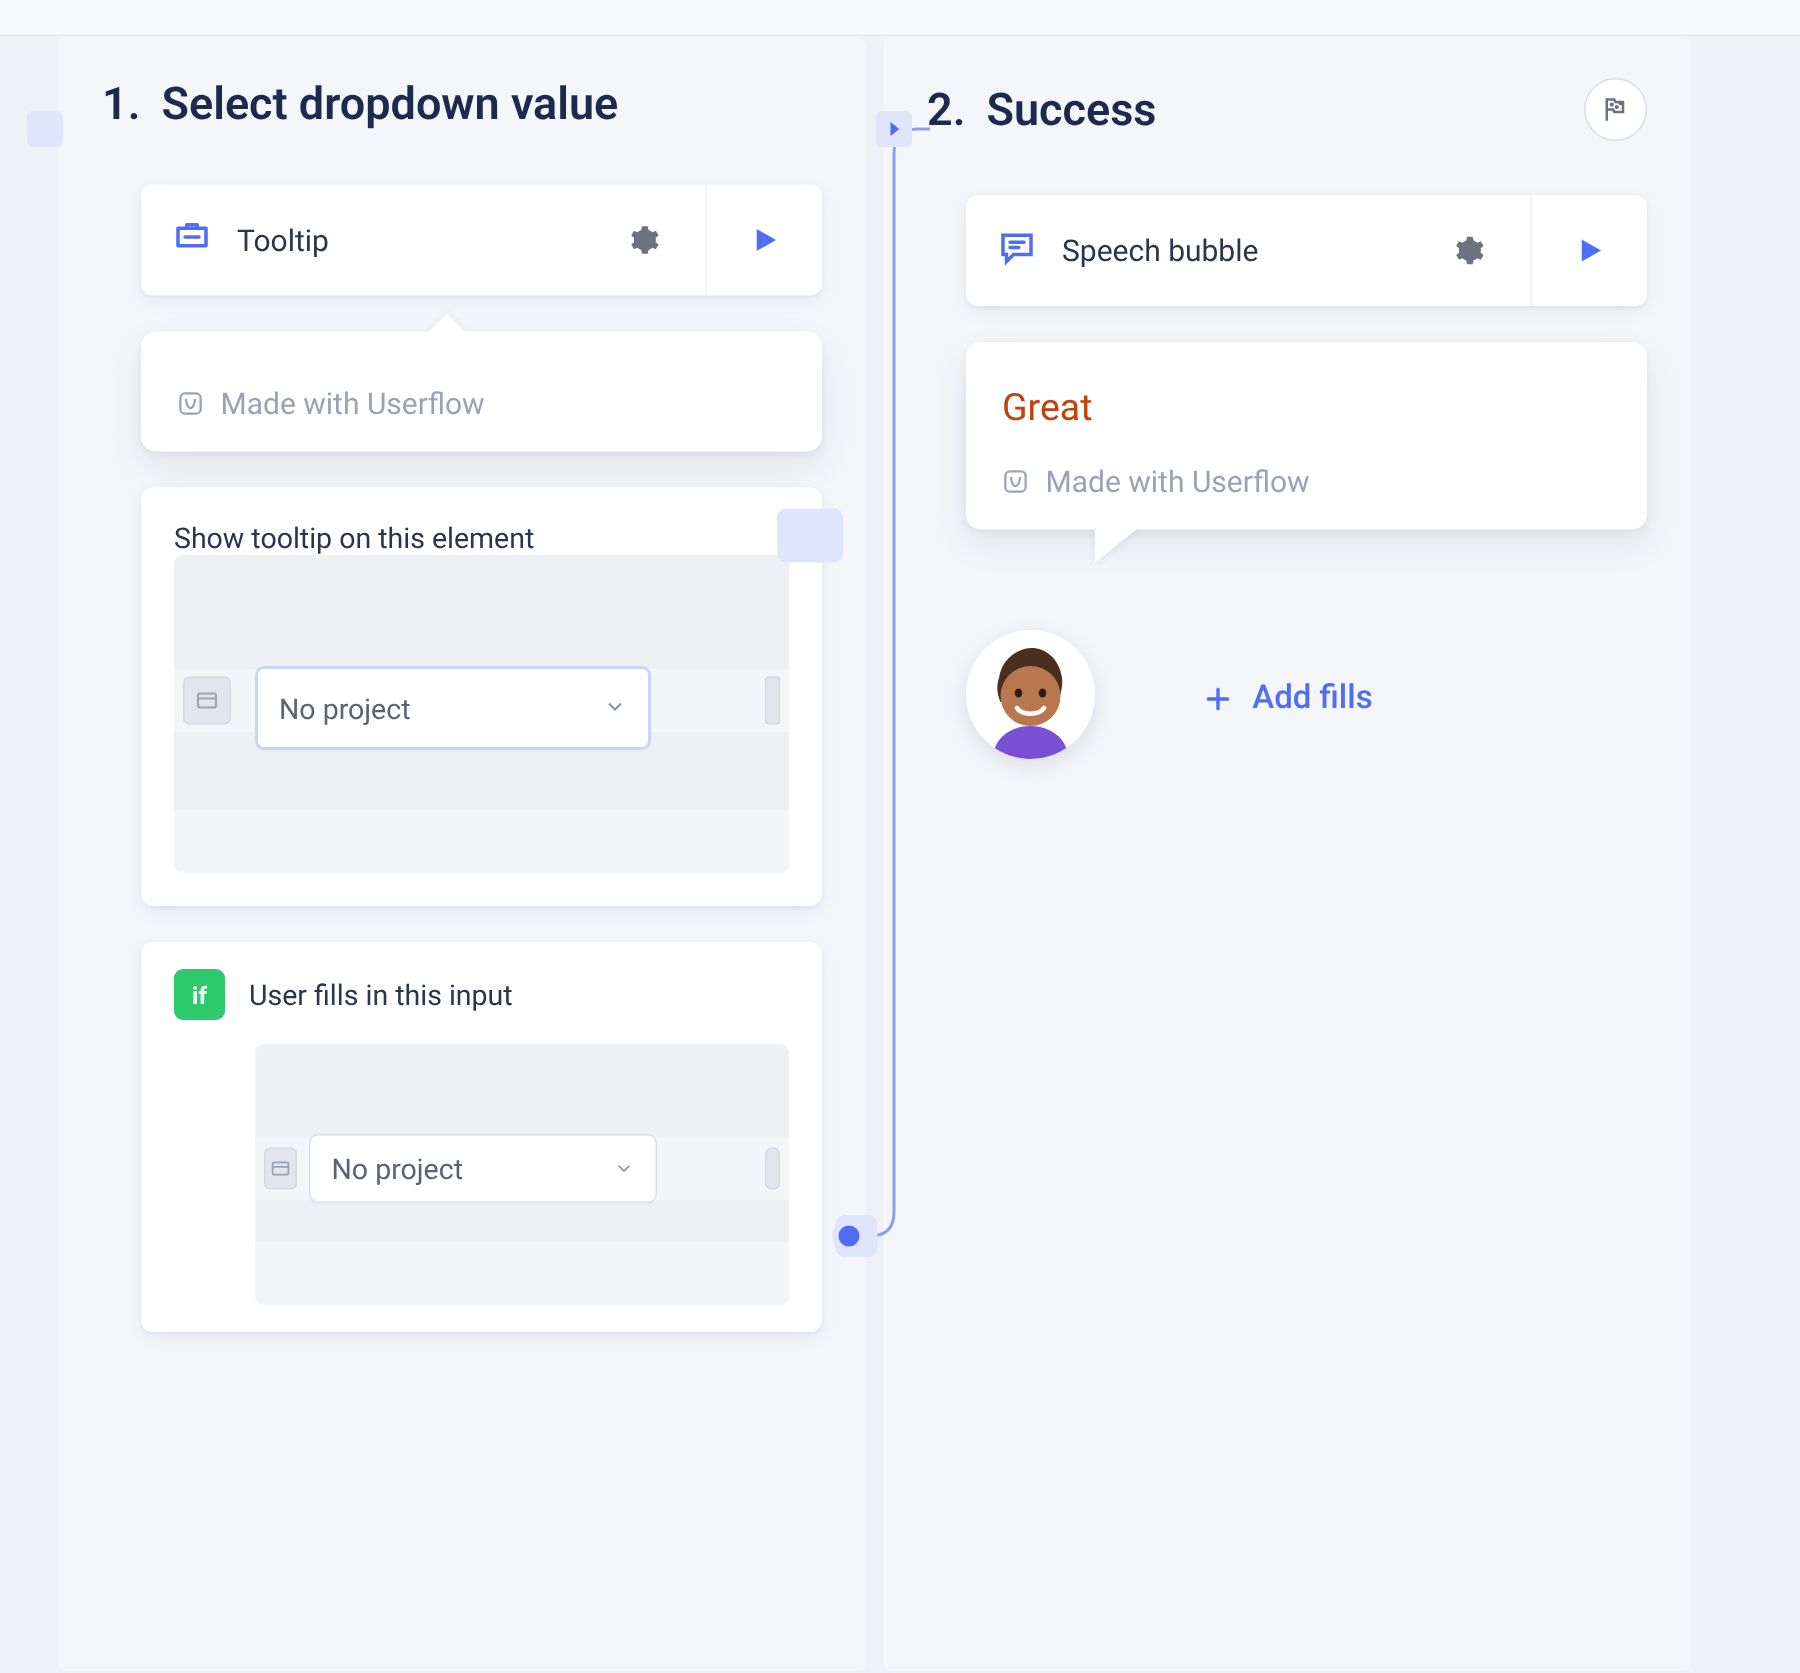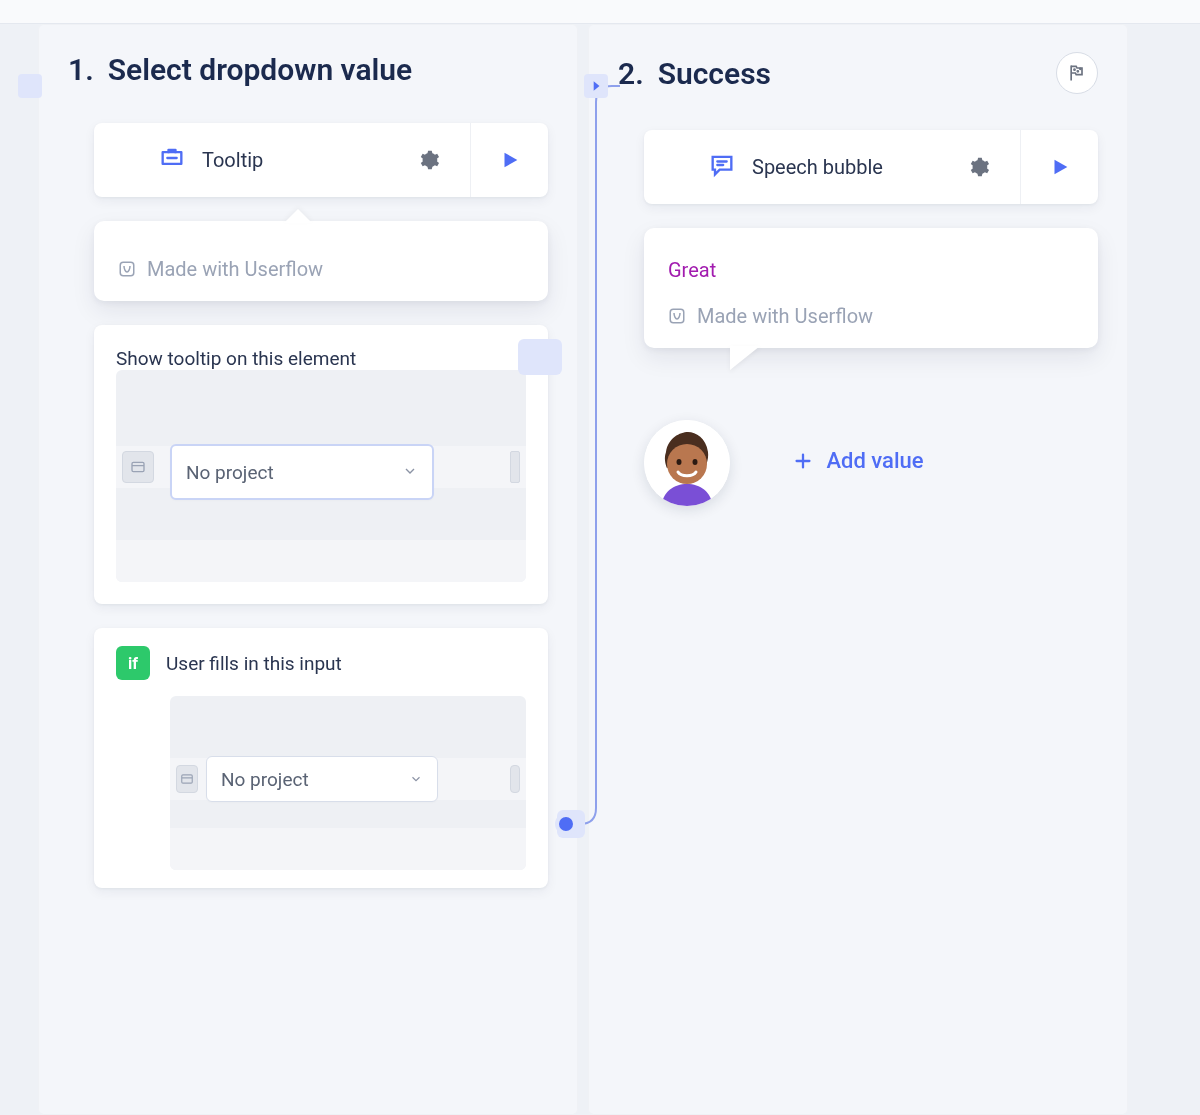--- a/index.html
+++ b/index.html
@@ -50,21 +50,20 @@
     display: flex; align-items: center; justify-content: center;
     color: #6b7280;
     background: #fff;
   }
   .card {
     background: #fff;
     border-radius: 8px;
     box-shadow: 0 4px 12px rgba(20,30,60,0.06), 0 1px 3px rgba(20,30,60,0.05);
     margin: 16px 30px 24px 56px;
     position: relative;
-    padding-left: 44px;
   }
   .block-row {
     display: flex;
     align-items: center;
     height: 74px;
   }
   .block-main {
     display: flex;
     align-items: center;
     flex: 1;
@@ -132,22 +131,22 @@
     position: absolute;
     left: 86px;
     bottom: -22px;
     width: 0; height: 0;
     border-left: 0px solid transparent;
     border-right: 30px solid transparent;
     border-top: 24px solid #fff;
     filter: drop-shadow(0 2px 2px rgba(0,0,0,0.05));
   }
   .speech-text {
-    font-size: 20px;
-    color: #a21caf;
+    font-size: 25px;
+    color: #c2410c;
     margin-bottom: 22px;
   }
   .avatar {
     position: absolute;
     left: 644px;
     top: 396px;
     width: 86px; height: 86px;
     border-radius: 50%;
     background: #fff;
     box-shadow: 0 4px 14px rgba(20,30,60,0.12);
@@ -454,21 +453,21 @@
           </svg>
         <span>Made with Userflow</span>
       </div>
       <div class="speech-tail"></div>
     </div>
 
     <div class="add-block">
       <svg width="22" height="22" viewBox="0 0 24 24" fill="none" stroke="#4f6df5" stroke-width="2.5" stroke-linecap="round">
           <path d="M12 5v14M5 12h14"></path>
         </svg>
-      <span>Add value</span>
+      <span>Add fills</span>
     </div>
   </div>
 
   <div class="avatar">
     <svg width="86" height="86" viewBox="0 0 86 86">
       <circle cx="43" cy="43" r="43" fill="#fff"></circle>
       <path d="M22 32c2-14 14-20 22-20s18 6 20 20c1 8-3 16-3 16l-6-2c0 0 2-10-3-14-4-3-10-1-10-1s-6-2-10 1c-5 4-3 14-3 14l-6 2s-4-8-1-16z" fill="#4a2e1f"></path>
       <circle cx="43" cy="44" r="20" fill="#b9774f"></circle>
       <ellipse cx="35" cy="42" rx="2.5" ry="3" fill="#2b1a12"></ellipse>
       <ellipse cx="51" cy="42" rx="2.5" ry="3" fill="#2b1a12"></ellipse>

